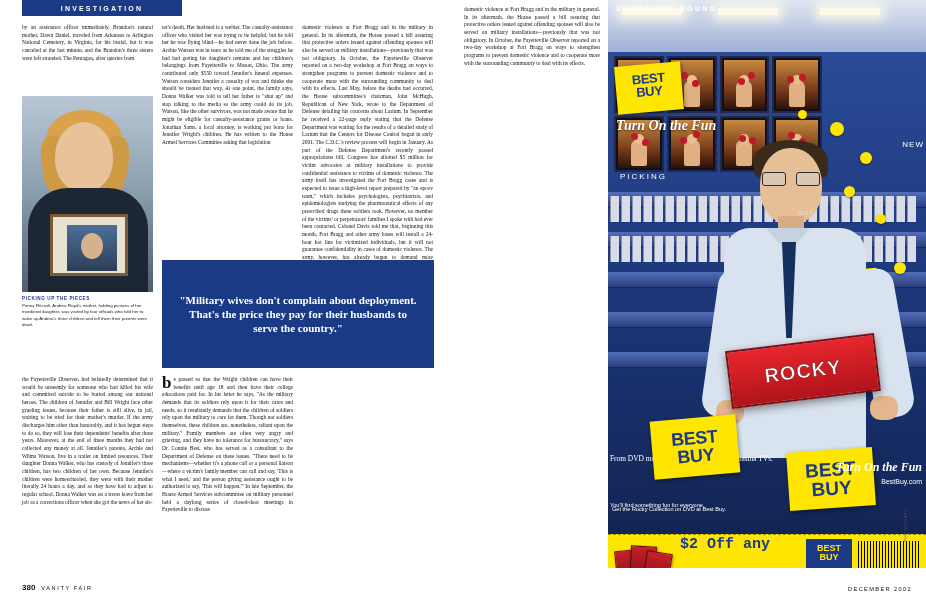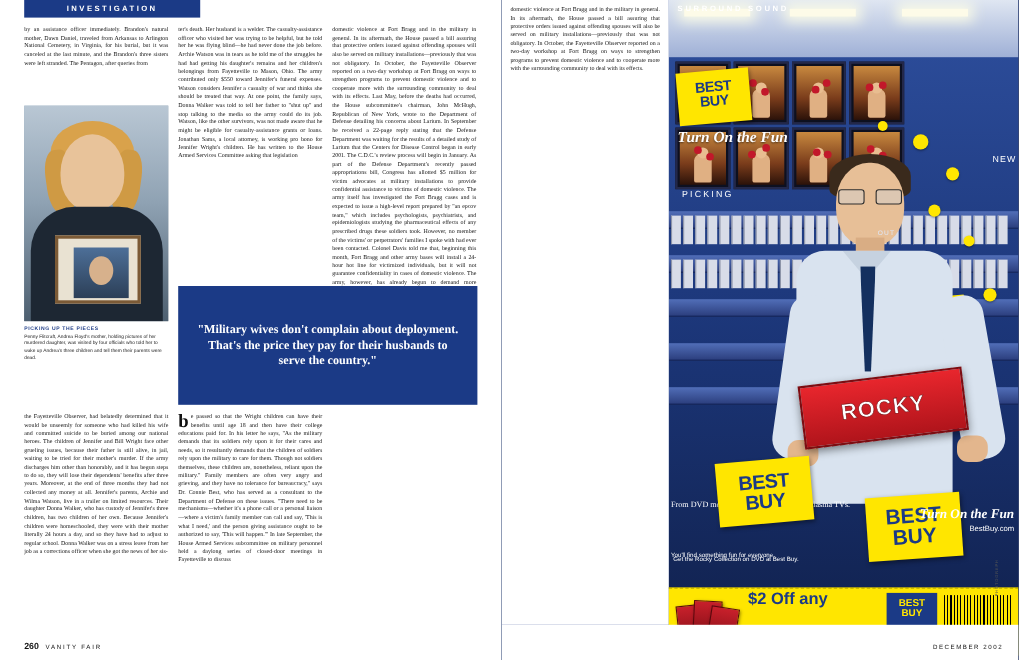--- a/index.html
+++ b/index.html
@@ -512,21 +512,21 @@
     left: 152px; bottom: 4px;
     width: 318px; height: 62px;
     background: #ffe600;
     z-index: 10;
     border-top: 1px dashed #9b8d00;
   }
   .coupon-head {
     position: absolute;
     left: 72px; top: 2px;
     color: #1b3a86;
-    font-family: Liberation Sans, sans-serif;
+    font-family: Liberation Mono, monospace;
     font-weight: bold;
     line-height: 1.0;
     text-align: center;
   }
   .coupon-head .c1 { font-size: 15px; display:block;}
   .coupon-head .c2 { font-size: 15px; display:block;margin-top:28px;}
   .coupon-legal {
     position: absolute;
     left: 4px; bottom: 2px;
     width: 240px;
@@ -677,21 +677,21 @@
 Family members are often very angry and grieving, and they have no tolerance for bureaucracy," says Dr. Connie Best, who has served as a consultant to the Department of Defense on these issues. "There need to be mechanisms—whether it's a phone call or a personal liaison—where a victim's family member can call and say, 'This is what I need,' and the person giving assistance ought to be authorized to say, 'This will happen.'"
 
 In late September, the House Armed Services subcommittee on military personnel held a daylong series of closed-door meetings in Fayetteville to discuss</p>
         </div>
         <div class="col"></div>
       </div>
 
     </div>
 
     <div class="footer-left">
-      <span class="folio">260</span>
+      <span class="folio">380</span>
       <span class="mag">VANITY FAIR</span>
     </div>
   </div>
 
   <div class="page-right">
 
     <div class="ad-photo">
       <div class="ceiling">
         <div class="ceil-light" style="left:14px;"></div>
         <div class="ceil-light" style="left:110px;"></div>

